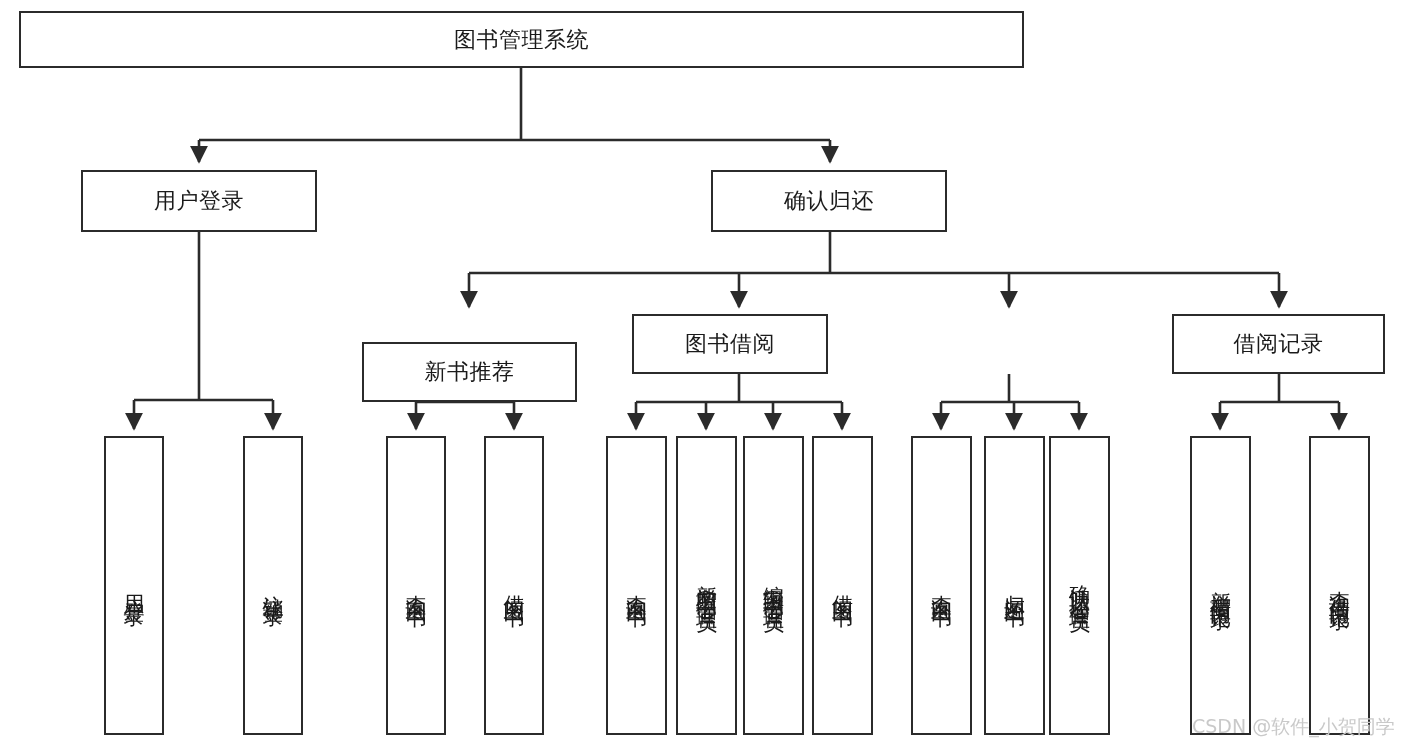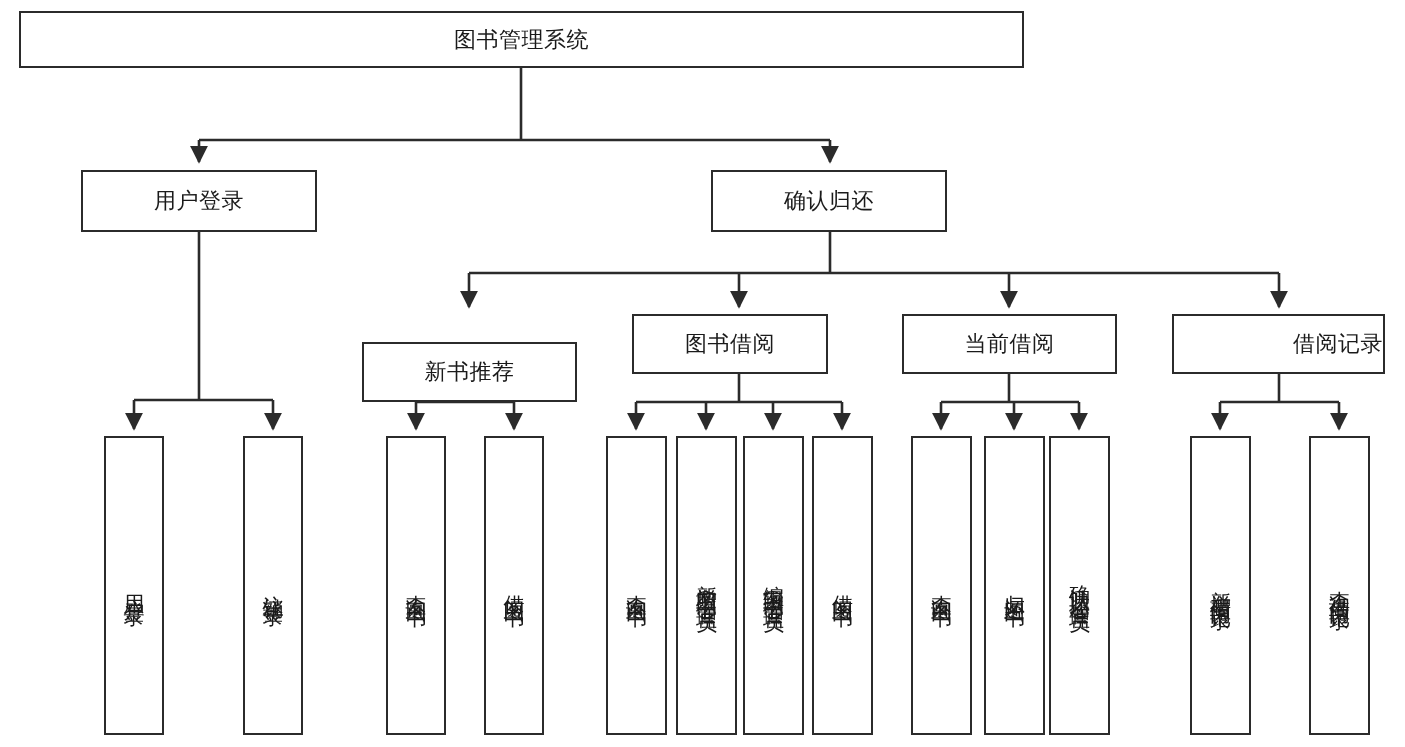--- a/index.html
+++ b/index.html
@@ -129,24 +129,21 @@
   <div class="node h" id="n-l2-1" style="left: 711px; top: 170px; width: 236px; height: 62px;">
     <span class="lbl">确认归还</span>
   </div>
 
   <div class="node h" id="n-l3-0" style="left: 362px; top: 314px; width: 215px; height: 60px; margin-top: 28px;">
     <span class="lbl">新书推荐</span>
   </div>
   <div class="node h" id="n-l3-1" style="left: 632px; top: 314px; width: 196px; height: 60px;">
     <span class="lbl">图书借阅</span>
   </div>
-  <div class="node h" id="n-l3-2" style="left: 902px; top: 314px; width: 215px; height: 60px;">
-    <span class="lbl">当前借阅</span>
-  </div>
-  <div class="node h" id="n-l3-3" style="left: 1172px; top: 314px; width: 213px; height: 60px; justify-content: flex-end;">
+  <div class="node h" id="n-l3-3" style="left: 1172px; top: 314px; width: 213px; height: 60px;">
     <span class="lbl">借阅记录</span>
   </div>
 
   <div class="node v" id="n-lf-0" style="left: 104px; top: 436px; width: 60px; height: 299px;">
     <span class="lbl">用户登录</span>
   </div>
   <div class="node v" id="n-lf-1" style="left: 243px; top: 436px; width: 60px; height: 299px;">
     <span class="lbl">注销登录</span>
   </div>
   <div class="node v" id="n-lf-2" style="left: 386px; top: 436px; width: 60px; height: 299px;">
@@ -176,14 +173,15 @@
   <div class="node v" id="n-lf-10" style="left: 1049px; top: 436px; width: 61px; height: 299px;">
     <span class="lbl">确认归还（管理员）</span>
   </div>
   <div class="node v" id="n-lf-11" style="left: 1190px; top: 436px; width: 61px; height: 299px;">
     <span class="lbl">新增借阅记录</span>
   </div>
   <div class="node v" id="n-lf-12" style="left: 1309px; top: 436px; width: 61px; height: 299px;">
     <span class="lbl">查询借阅记录</span>
   </div>
 
+  <div class="watermark" style="left: 1192px; top: 714px; color: rgb(201, 201, 201);">CSDN @软件_小贺同学</div>
 
 </div>
 
 </body></html>

